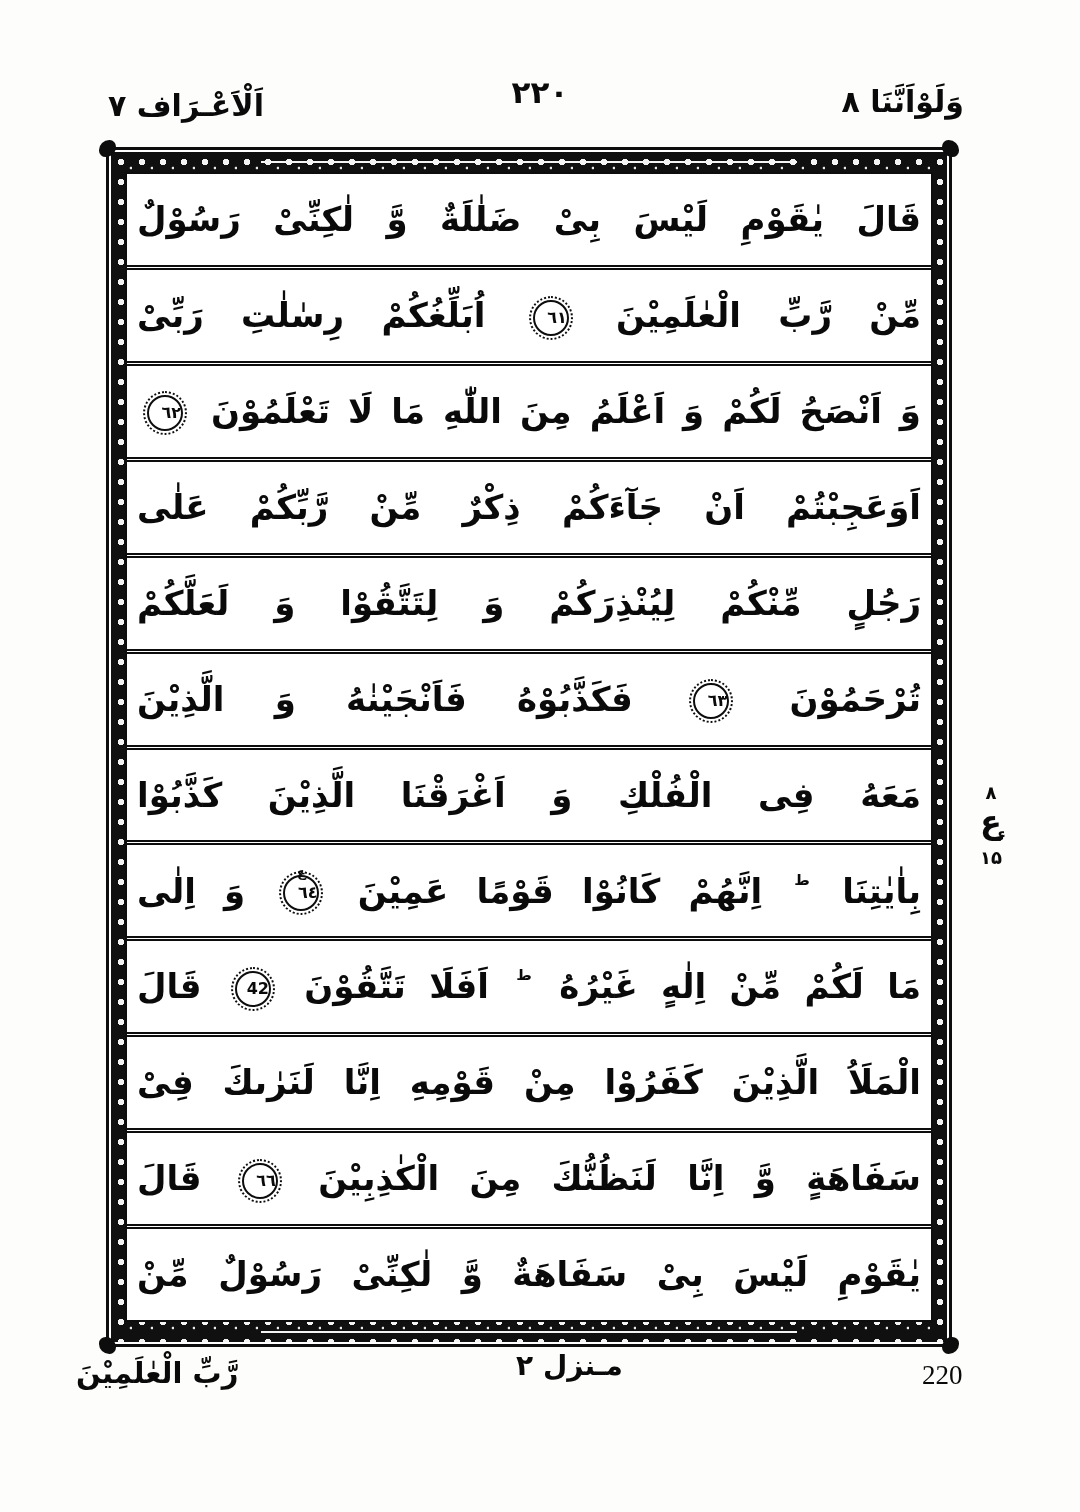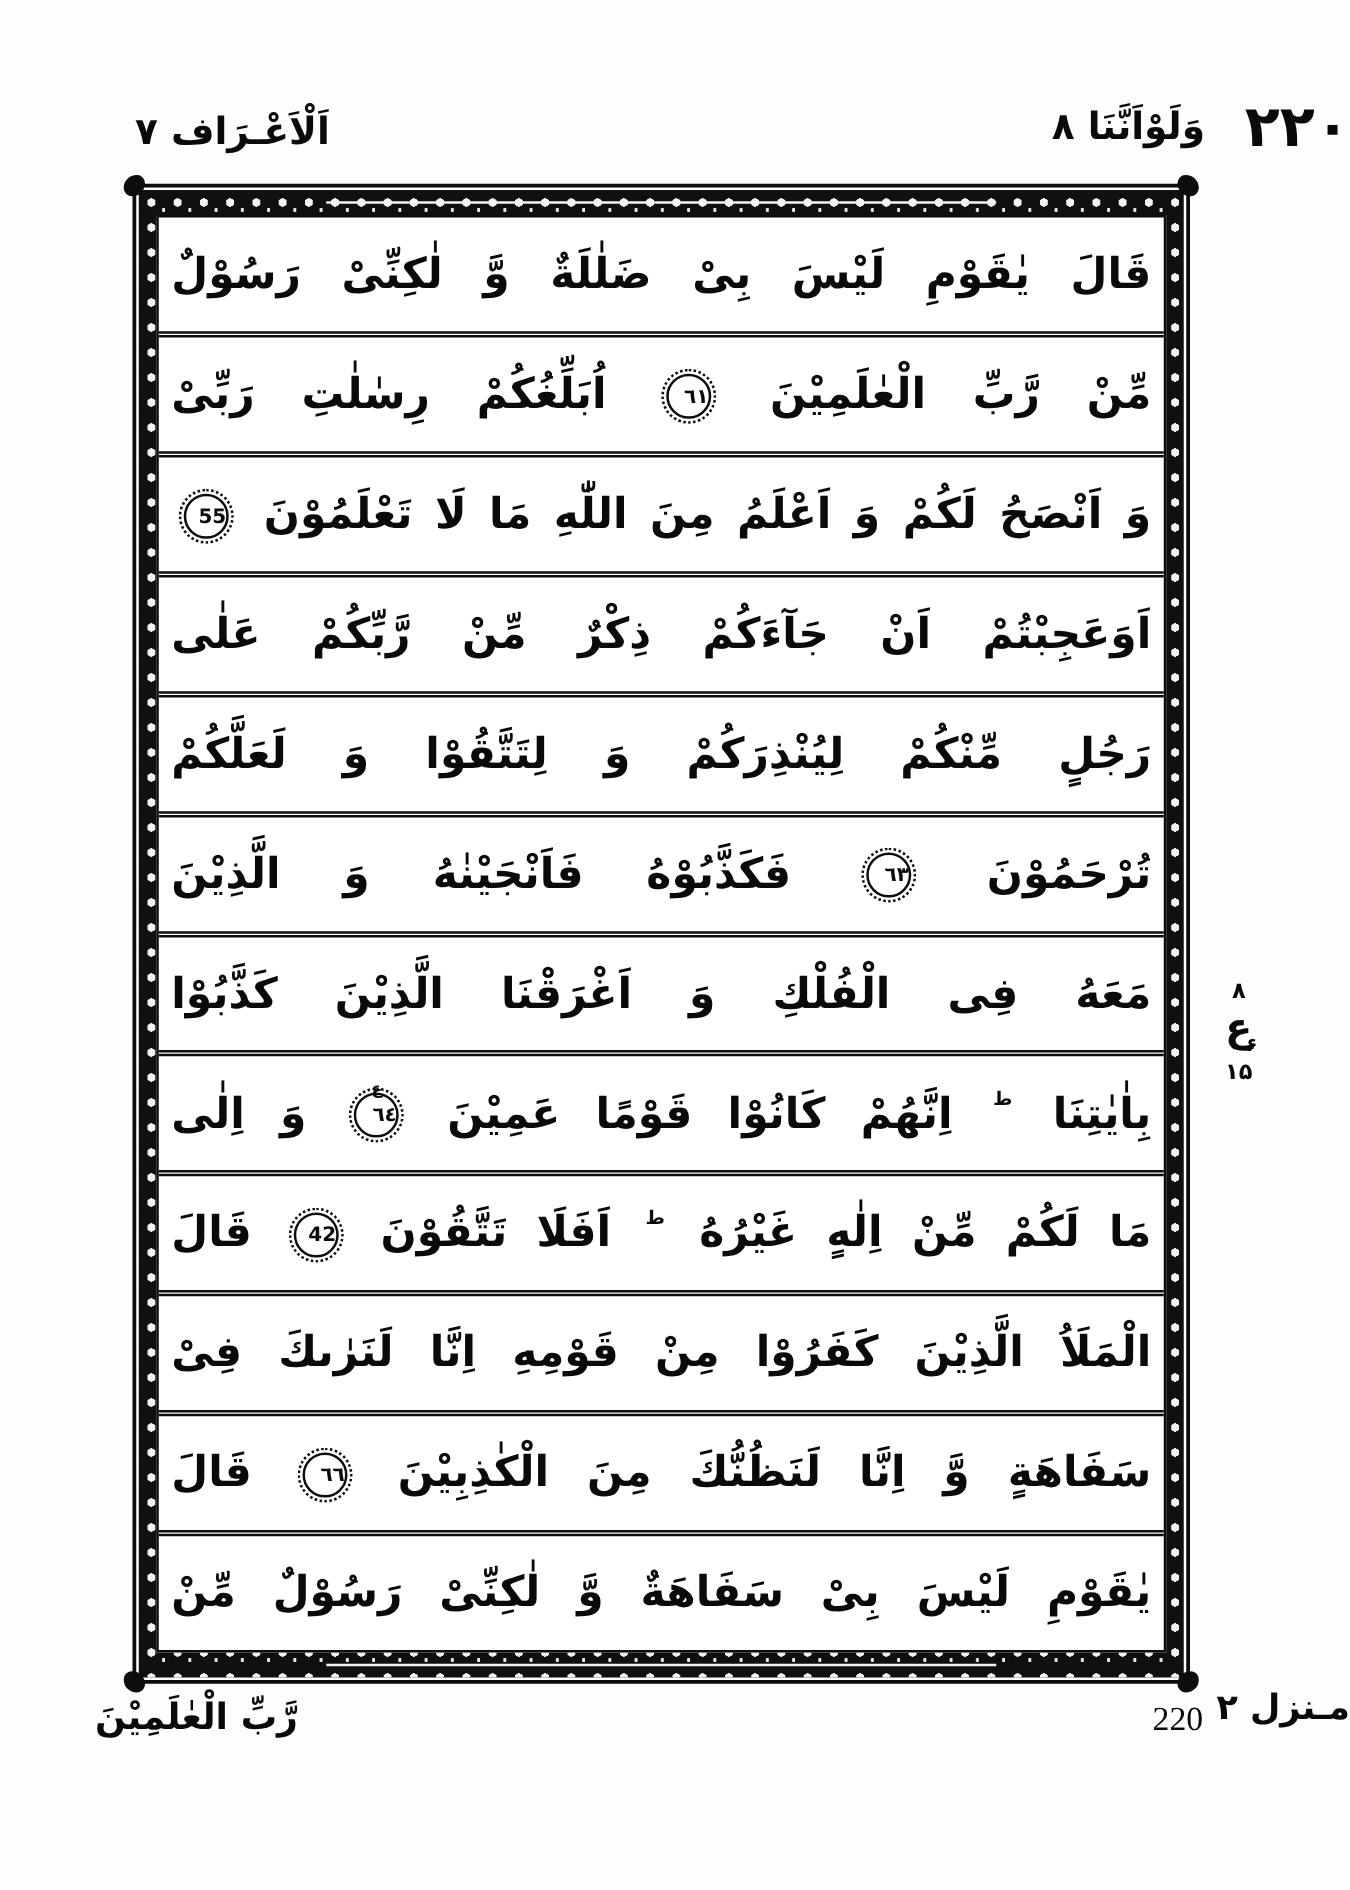--- a/index.html
+++ b/index.html
@@ -9,25 +9,25 @@
     font-family:"DejaVu Sans",sans-serif;
     color:#0a0a0a;
     position:relative;
     overflow:hidden;
   }
   .page{position:absolute;inset:0;}
 
   
   .hdr{position:absolute;direction:rtl;font-weight:bold;white-space:nowrap;}
   .hdr-left{left:108px;top:88px;font-size:30px;text-align:center;}
-  .hdr-center{left:0;right:0;top:74px;font-size:46px;letter-spacing:2px;}
+  .hdr-center{left:0;right:0;top:74px;text-align:center;font-size:31px;letter-spacing:2px;}
   .hdr-right{right:116px;top:84px;font-size:30px;}
 
   .ftr{position:absolute;direction:rtl;white-space:nowrap;}
-  .ftr-center{left:12px;right:0;top:1349px;font-size:28px;font-weight:bold;margin-left:47px;}
+  .ftr-center{left:12px;right:0;top:1349px;text-align:center;font-size:28px;font-weight:bold;margin-left:47px;}
   .ftr-catchword{left:76px;top:1356px;font-size:29px;font-weight:bold;}
   .ftr-pageno{left:922px;top:1360px;font-family:"Liberation Serif","DejaVu Serif",serif;
               font-size:27px;font-weight:normal;direction:ltr;}
 
   
   .ruku{position:absolute;left:966px;top:784px;width:50px;text-align:center;direction:rtl;line-height:1;}
   .ruku .r-top{display:block;font-size:18px;font-weight:bold;margin-bottom:2px;}
   .ruku .r-ain{display:inline-block;font-size:32px;font-weight:bold;position:relative;margin:2px 0 3px;}
   .ruku .r-ain .r-sub{position:absolute;font-size:15px;right:-4px;bottom:-6px;font-weight:bold;}
   .ruku .r-bottom{display:block;font-size:18px;font-weight:bold;margin-top:8px;}
@@ -102,21 +102,21 @@
     <div class="corner br"></div>
     <div class="band">
       <div class="inner">
           <div class="row">
             <div class="ayah-line"><span class="t">قَالَ يٰقَوْمِ لَيْسَ بِىْ ضَلٰلَةٌ وَّ لٰكِنِّىْ رَسُوْلٌ</span></div>
           </div>
           <div class="row">
             <div class="ayah-line"><span class="t">مِّنْ رَّبِّ الْعٰلَمِيْنَ</span> <span class="marker">٦١</span> <span class="t">اُبَلِّغُكُمْ رِسٰلٰتِ رَبِّىْ</span></div>
           </div>
           <div class="row">
-            <div class="ayah-line"><span class="t">وَ اَنْصَحُ لَكُمْ وَ اَعْلَمُ مِنَ اللّٰهِ مَا لَا تَعْلَمُوْنَ</span> <span class="marker">55</span></div>
+            <div class="ayah-line"><span class="t">وَ اَنْصَحُ لَكُمْ وَ اَعْلَمُ مِنَ اللّٰهِ مَا لَا تَعْلَمُوْنَ</span> <span class="marker">٦٢</span></div>
           </div>
           <div class="row">
             <div class="ayah-line"><span class="t">اَوَعَجِبْتُمْ اَنْ جَآءَكُمْ ذِكْرٌ مِّنْ رَّبِّكُمْ عَلٰى</span></div>
           </div>
           <div class="row">
             <div class="ayah-line"><span class="t">رَجُلٍ مِّنْكُمْ لِيُنْذِرَكُمْ وَ لِتَتَّقُوْا وَ لَعَلَّكُمْ</span></div>
           </div>
           <div class="row">
             <div class="ayah-line"><span class="t">تُرْحَمُوْنَ</span> <span class="marker">٦٣</span> <span class="t">فَكَذَّبُوْهُ فَاَنْجَيْنٰهُ وَ الَّذِيْنَ</span></div>
           </div>

